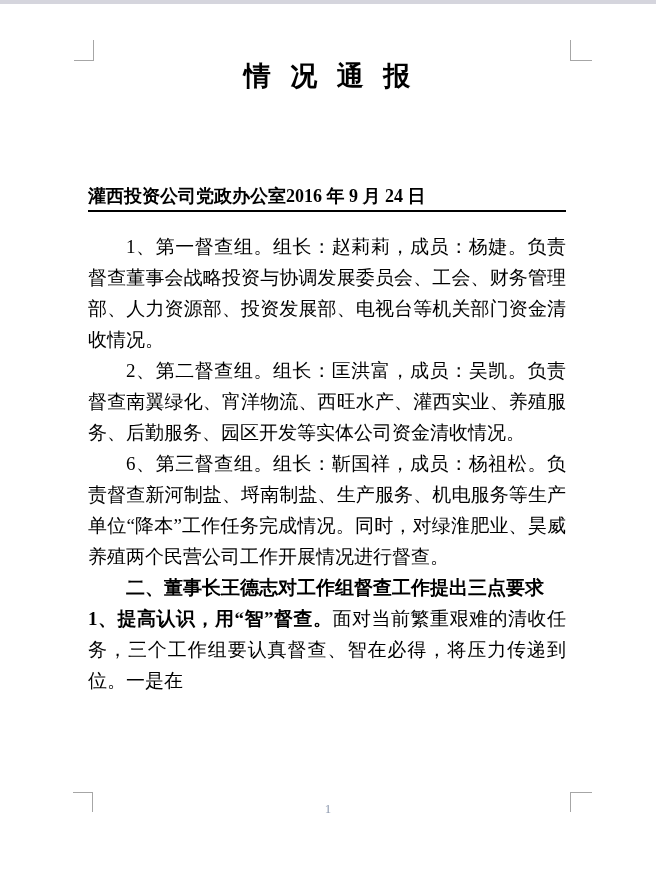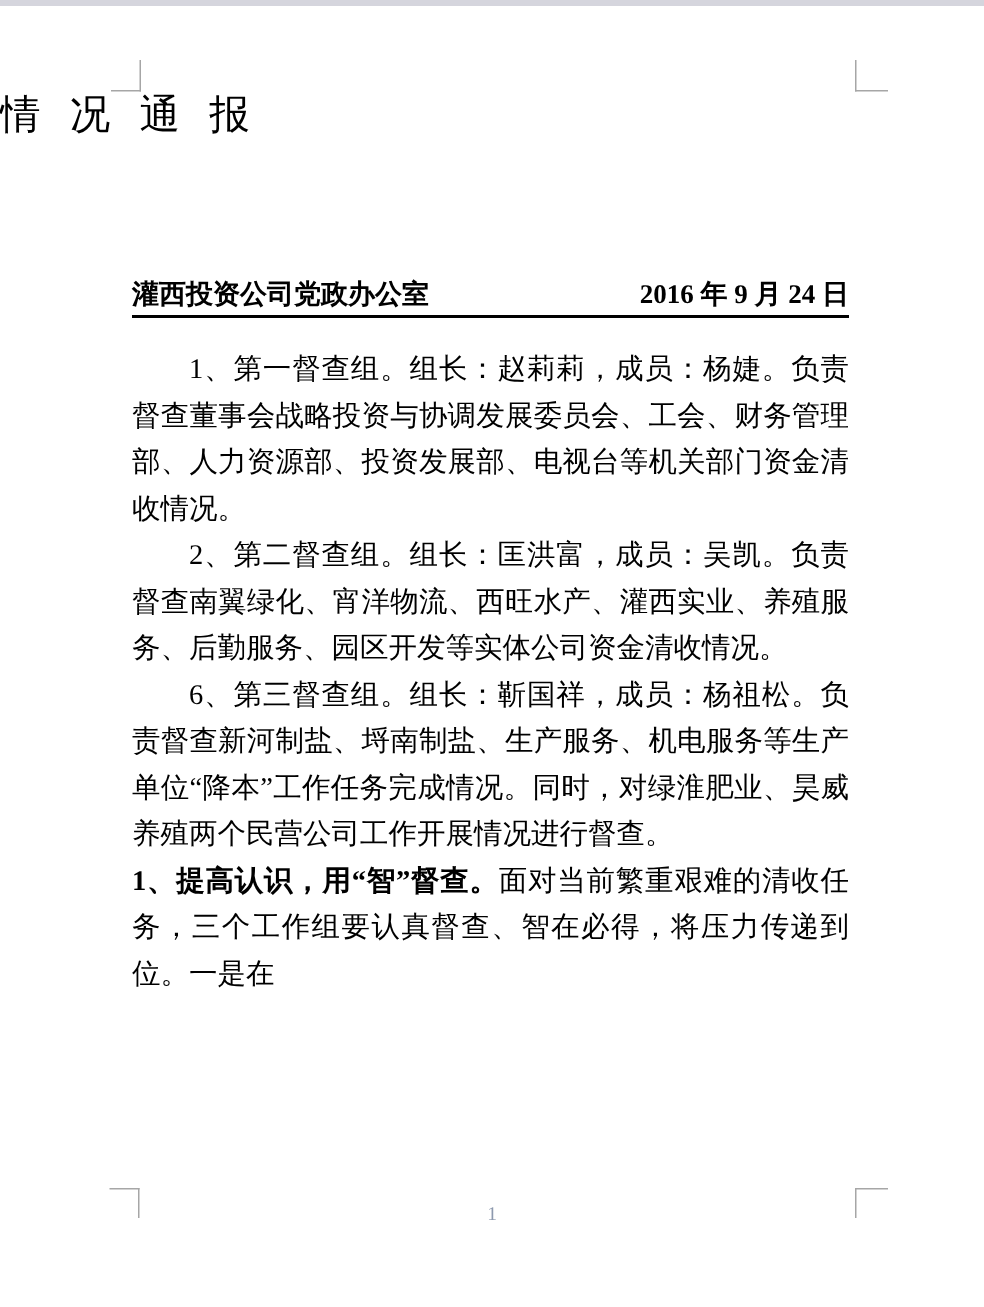--- a/index.html
+++ b/index.html
@@ -43,42 +43,43 @@
   }
   .crop-mark.br {
     left: 570px; top: 792px; width: 22px; height: 20px;
     border-left: 1px solid #a6a6a6;
     border-top: 1px solid #a6a6a6;
   }
   .doc-title {
     position: absolute;
     top: 58px; left: 0;
     width: 656px;
+    text-align: center;
     font-size: 27px;
-    font-weight: normal;
+    font-weight: bold;
     letter-spacing: 2px;
     margin: 0;
     white-space: pre;
   }
   .issue-no {
     position: absolute;
     top: 124px; left: 0;
     width: 656px;
     text-align: center;
     font-size: 16px;
     word-spacing: 5px;
     letter-spacing: 2px;
   }
   .header-row {
     position: absolute;
     top: 184px;
     left: 88px;
     width: 478px;
     display: flex;
-    justify-content: space-between;
+    justify-content: flex-start;
     align-items: baseline;
     font-size: 18px;
     font-weight: bold;
   }
   .header-rule {
     position: absolute;
     top: 210px;
     left: 88px;
     width: 478px;
     height: 0;
@@ -128,18 +129,19 @@
     <span>灌西投资公司党政办公室</span>
     <span>2016 年 9 月 24 日</span>
   </div>
 
   <div class="header-rule"></div>
 
   <div class="doc-body">
       <p class="para indent">1、第一督查组。组长：赵莉莉，成员：杨婕。负责督查董事会战略投资与协调发展委员会、工会、财务管理部、人力资源部、投资发展部、电视台等机关部门资金清收情况。</p>
       <p class="para indent">2、第二督查组。组长：匡洪富，成员：吴凯。负责督查南翼绿化、宵洋物流、西旺水产、灌西实业、养殖服务、后勤服务、园区开发等实体公司资金清收情况。</p>
       <p class="para indent">6、第三督查组。组长：靳国祥，成员：杨祖松。负责督查新河制盐、埒南制盐、生产服务、机电服务等生产单位“降本”工作任务完成情况。同时，对绿淮肥业、昊威养殖两个民营公司工作开展情况进行督查。</p>
+      <p class="para indent bold">二、董事长王德志对工作组督查工作提出三点要求</p>
       <p class="para"><b>1、提高认识，用“智”督查。</b>面对当前繁重艰难的清收任务，三个工作组要认真督查、智在必得，将压力传递到位。一是在</p>
     </div>
 
   <div class="page-footer">1</div>
 
 </div>
 
 </body></html>

